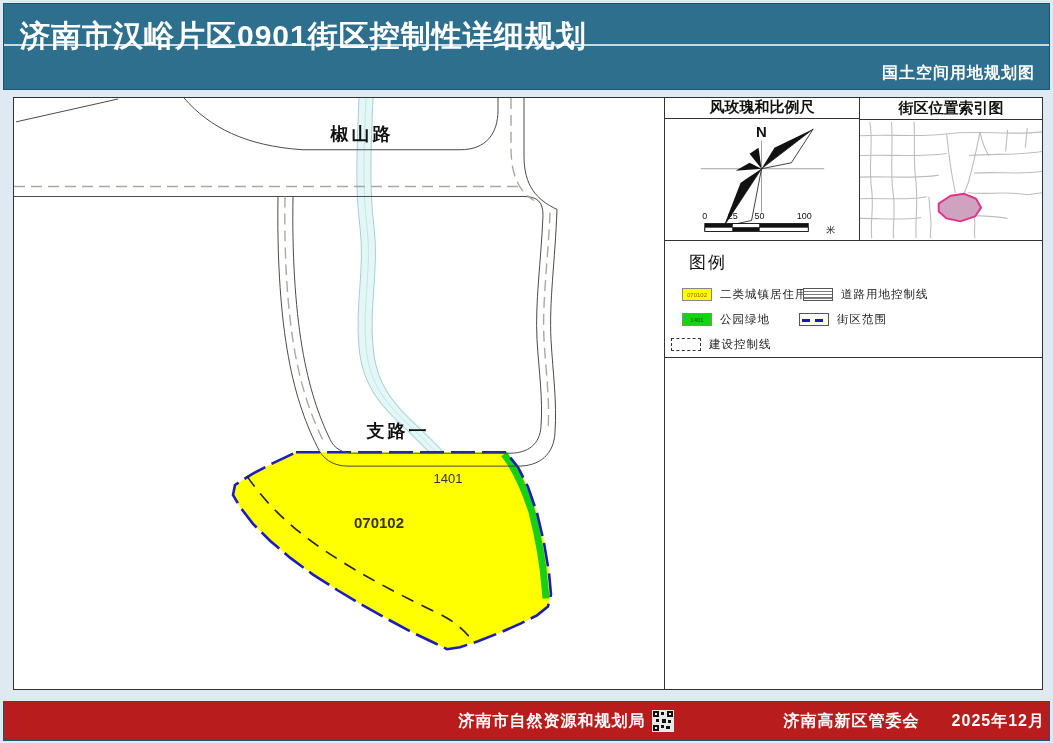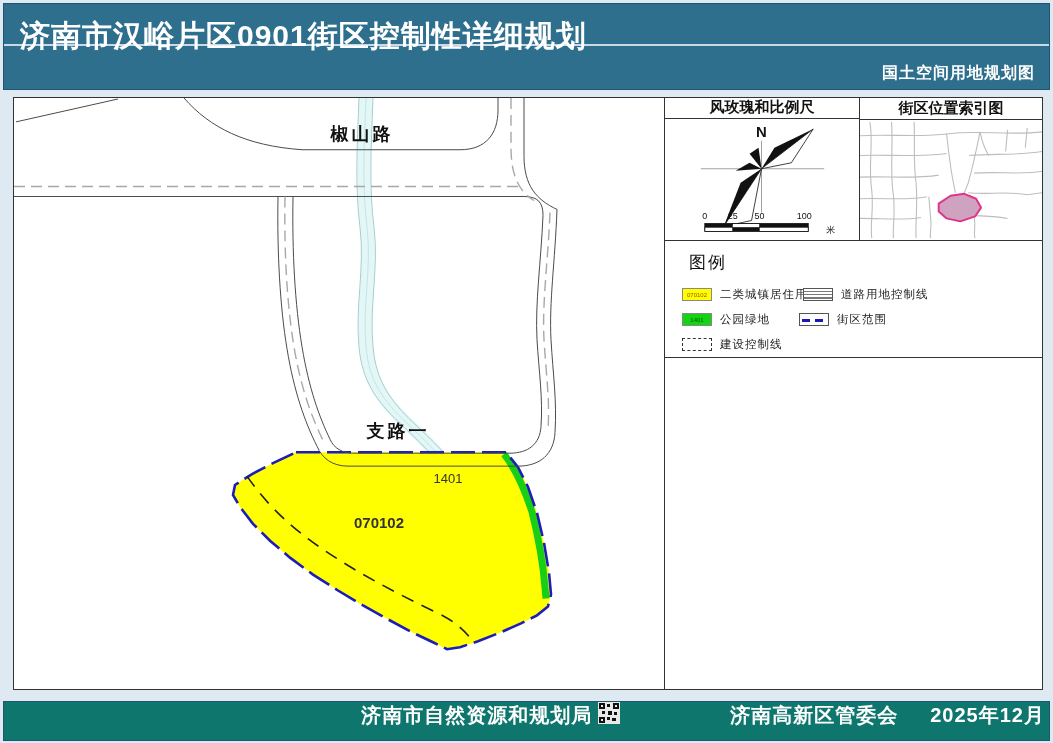--- a/index.html
+++ b/index.html
@@ -45,22 +45,22 @@
   .sw-park{background:#12d412;}
   .sw-park .sw-code{color:#055c05;}
   .sw-roadctl{border:1px solid #555;
       background:repeating-linear-gradient(to bottom,#fff 0 2px,#7a7a7a 2px 3.2px);}
   .sw-block{border:1px solid #555;background:#fff;position:relative;}
   .sw-block .dash{position:absolute;left:2px;right:2px;top:4.5px;height:3.5px;
       background:repeating-linear-gradient(90deg,#1a1ab4 0 8px,#fff 8px 13px);}
   .sw-cons{border:1.5px dashed #333;background:#fff;}
   
   .ftr{position:absolute;left:3px;right:3px;top:701px;height:40px;
-       background:#0f766e;border:1px solid #1d5674;box-sizing:border-box;
-       display:flex;color:#fff;font-weight:bold;font-size:20px;}
+       background:#b91c1c;border:1px solid #1d5674;box-sizing:border-box;
+       display:flex;align-items:center;color:#fff;font-weight:bold;font-size:16px;}
   .ftr .sp{flex:1 1 auto;}
   .ftr-t1{margin-right:6px;letter-spacing:1px;}
   .ftr-seal{width:22px;height:22px;margin-right:62px;flex:0 0 auto;}
   .ftr-t2{margin-right:32px;letter-spacing:1px;margin-left:48px;}
   .ftr-t3{margin-right:4px;letter-spacing:1px;}
   svg text{font-family:"Liberation Sans","DejaVu Sans",sans-serif;}
 </style>
 </head>
 <body>
 
@@ -206,21 +206,21 @@
         <span class="lg-label">公园绿地</span>
       </div>
 
       <div class="lg-item" style="left:134px;top:71px">
         <span class="sw sw-block">
             <span class="dash"></span>
           </span>
         <span class="lg-label">街区范围</span>
       </div>
 
-      <div class="lg-item" style="left:17px;top:96px">
+      <div class="lg-item" style="left:6px;top:96px">
         <span class="sw sw-cons"></span>
         <span class="lg-label">建设控制线</span>
       </div>
     </div>
 
     <div style="flex:1"></div>
   </div>
 </div>
 
 <div class="ftr">

